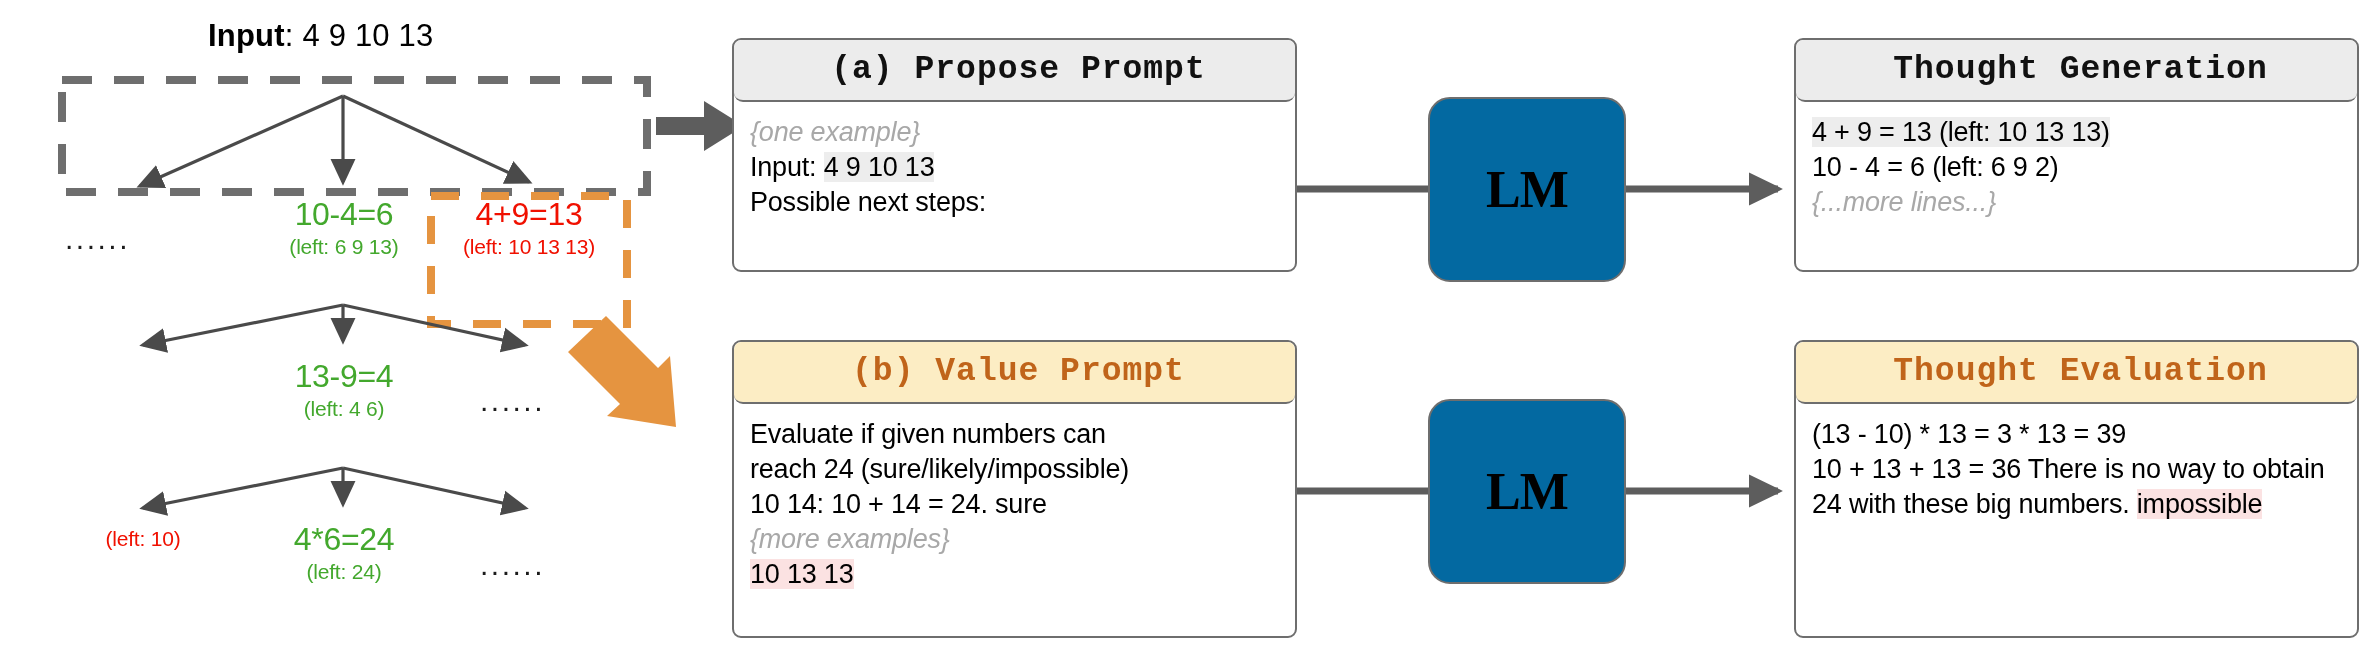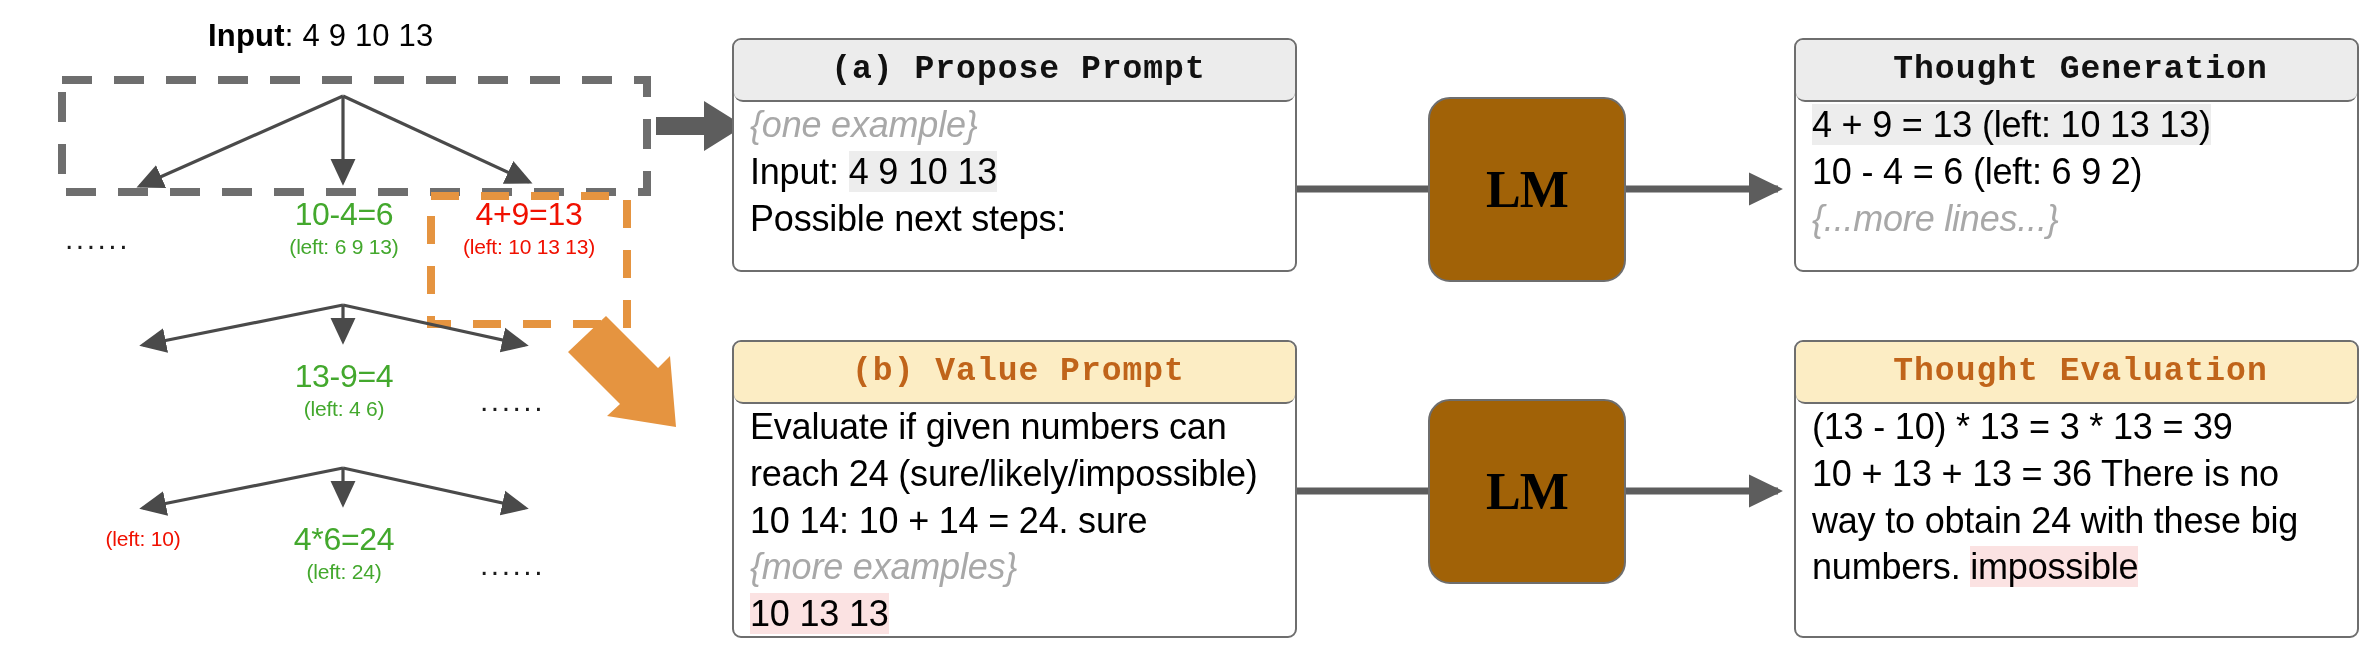--- a/index.html
+++ b/index.html
@@ -39,32 +39,32 @@
     border-bottom:2.5px solid #6e6e6e;
     border-radius:7px 7px 9px 9px;
     text-align:center;
     font-family:"Liberation Mono","DejaVu Sans Mono",monospace;
     font-weight:700;font-size:33px;letter-spacing:1px;
     padding:11px 0 12px 8px;
   }
   .head-gray{background:#ececec;color:#111;}
   .head-amber{background:#fcedc4;color:#c0641a;}
   .panel-body{
-    box-sizing:border-box;padding:0 16px 10px 16px;
-    font-size:36px;line-height:1.30;color:#000;letter-spacing:-.2px;
+    box-sizing:border-box;padding:13px 16px 10px 16px;
+    font-size:27px;line-height:1.30;color:#000;letter-spacing:-.2px;
   }
   .panel-body .ln{white-space:nowrap;}
   .panel-body .wrapln{white-space:normal;}
   .muted{color:#a8a8a8;font-style:italic;}
   .hl-gray{background:#ededed;}
   .hl-pink{background:#fbe2e2;}
 
   
   .lm{
-    position:absolute;box-sizing:border-box;background:#a16207;
+    position:absolute;box-sizing:border-box;background:#0369a1;
     border:2.5px solid #6e6e6e;border-radius:22px;
     display:flex;align-items:center;justify-content:center;
     font-family:"Liberation Serif","DejaVu Serif",serif;
     font-weight:700;font-size:52px;color:#000;letter-spacing:-1px;
   }
 </style>
 </head>
 <body>
 
 <div id="root">

